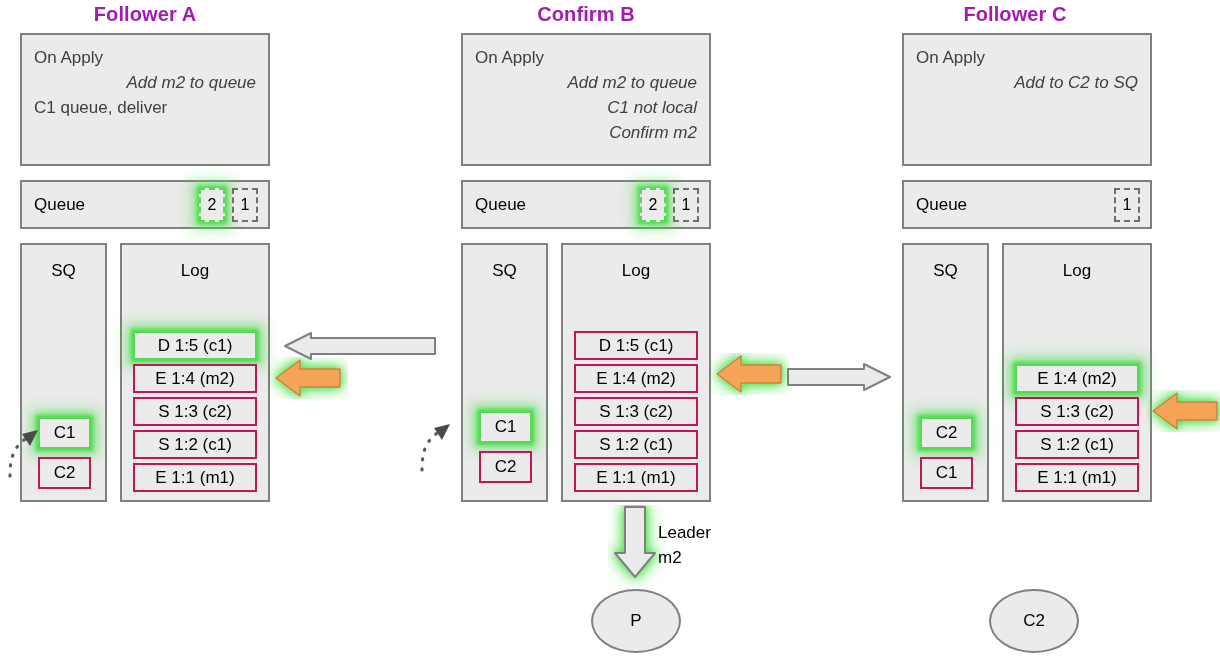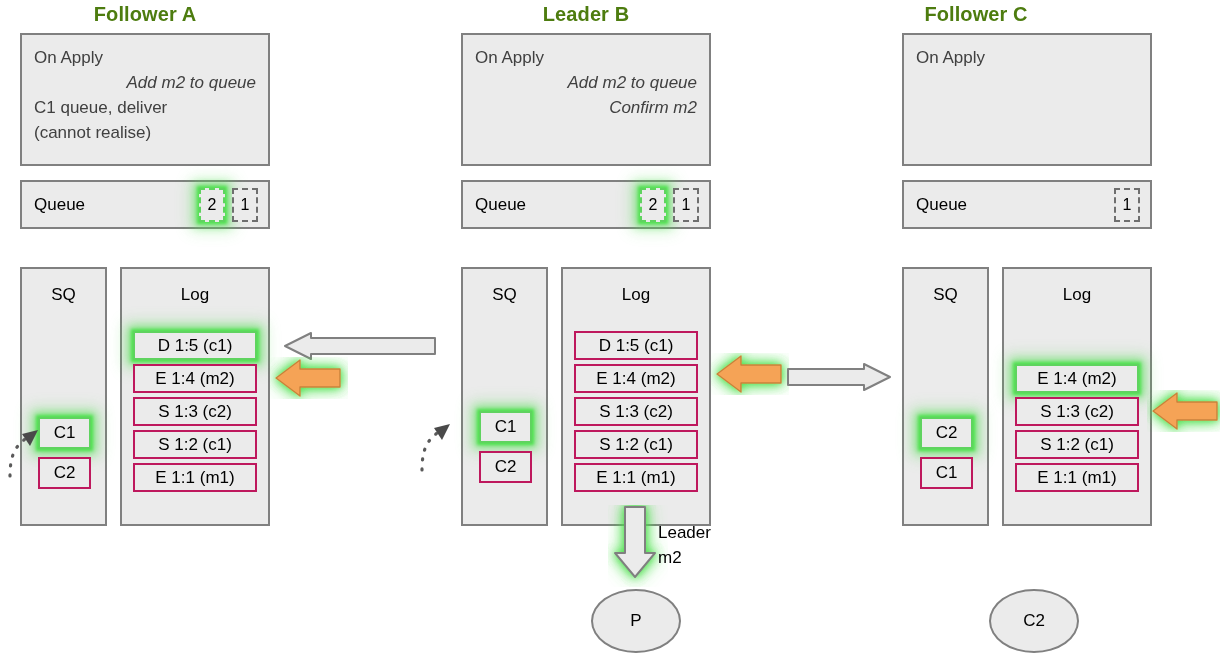--- a/index.html
+++ b/index.html
@@ -20,21 +20,21 @@
     left: 0; top: 0;
     width: 1220px;
     height: 667px;
   }
 
   
   .panel-title {
     position: absolute;
     font-size: 20px;
     font-weight: bold;
-    color: #4d7c0f;
+    color: #a21caf;
     text-align: center;
     letter-spacing: .1px;
     white-space: nowrap;
   }
   .box {
     position: absolute;
     background: #ebebeb;
     border: 2px solid #808080;
     box-sizing: border-box;
   }
@@ -81,21 +81,20 @@
     justify-content: center;
     color: #000;
   }
 
   
   .col-box {
     position: absolute;
     background: #ebebeb;
     border: 2px solid #808080;
     box-sizing: border-box;
-    margin-top: 24px;
   }
   .col-head {
     position: absolute;
     top: 16px;
     left: 0;
     width: 100%;
     text-align: center;
     font-size: 17px;
     color: #000;
   }
@@ -155,21 +154,20 @@
 <body>
 
 <div class="stage">
 
   <div class="panel-title" style="left:20px; top:3px; width:250px;">Follower A</div>
 
   <div class="box apply-box" style="left:20px; top:33px; width:250px; height:133px;">
     <div class="apply-line">On Apply</div>
     <div class="apply-line italic">Add m2 to queue</div>
     <div class="apply-line">C1 queue, deliver</div>
-    <div class="apply-line">(cannot realise)</div>
   </div>
 
   <div class="box queue-box" style="left:20px; top:180px; width:250px; height:49px;">
     <div class="queue-label">Queue</div>
     <div class="queue-slots">
       <div class="queue-slot glow">2</div>
       <div class="queue-slot">1</div>
     </div>
   </div>
 
@@ -188,25 +186,26 @@
   <div class="cell" style="left:133px; top:430px; width:124px; height:29px;">S 1:2 (c1)</div>
   <div class="cell" style="left:133px; top:463px; width:124px; height:29px;">E 1:1 (m1)</div>
 
   <div class="arrow-wrap" style="left:0px; top:412px;">
     <svg width="46" height="70" viewBox="0 0 46 70">
       <path d="M10 64 C 10 42, 16 32, 30 24" stroke="#5a5a5a" stroke-width="3.2" fill="none" stroke-linecap="round" stroke-dasharray="1 9"></path>
       <path d="M38 18 L 22 22 L 30 34 Z" fill="#4a4a4a"></path>
     </svg>
   </div>
 
-  <div class="panel-title" style="left:461px; top:3px; width:250px;">Leader B</div>
+  <div class="panel-title" style="left:461px; top:3px; width:250px;">Confirm B</div>
 
   <div class="box apply-box" style="left:461px; top:33px; width:250px; height:133px;">
     <div class="apply-line">On Apply</div>
     <div class="apply-line italic">Add m2 to queue</div>
+    <div class="apply-line italic">C1 not local</div>
     <div class="apply-line italic">Confirm m2</div>
   </div>
 
   <div class="box queue-box" style="left:461px; top:180px; width:250px; height:49px;">
     <div class="queue-label">Queue</div>
     <div class="queue-slots">
       <div class="queue-slot glow">2</div>
       <div class="queue-slot">1</div>
     </div>
   </div>
@@ -226,24 +225,25 @@
   <div class="cell" style="left:574px; top:430px; width:124px; height:29px;">S 1:2 (c1)</div>
   <div class="cell" style="left:574px; top:463px; width:124px; height:29px;">E 1:1 (m1)</div>
 
   <div class="arrow-wrap" style="left:412px; top:406px;">
     <svg width="46" height="70" viewBox="0 0 46 70">
       <path d="M10 64 C 10 42, 16 32, 30 24" stroke="#5a5a5a" stroke-width="3.2" fill="none" stroke-linecap="round" stroke-dasharray="1 9"></path>
       <path d="M38 18 L 22 22 L 30 34 Z" fill="#4a4a4a"></path>
     </svg>
   </div>
 
-  <div class="panel-title" style="left:851px; top:3px; width:250px;">Follower C</div>
+  <div class="panel-title" style="left:890px; top:3px; width:250px;">Follower C</div>
 
   <div class="box apply-box" style="left:902px; top:33px; width:250px; height:133px;">
     <div class="apply-line">On Apply</div>
+    <div class="apply-line italic">Add to C2 to SQ</div>
   </div>
 
   <div class="box queue-box" style="left:902px; top:180px; width:250px; height:49px;">
     <div class="queue-label">Queue</div>
     <div class="queue-slots">
       <div class="queue-slot">1</div>
     </div>
   </div>
 
   <div class="col-box" style="left:902px; top:243px; width:87px; height:259px;">

